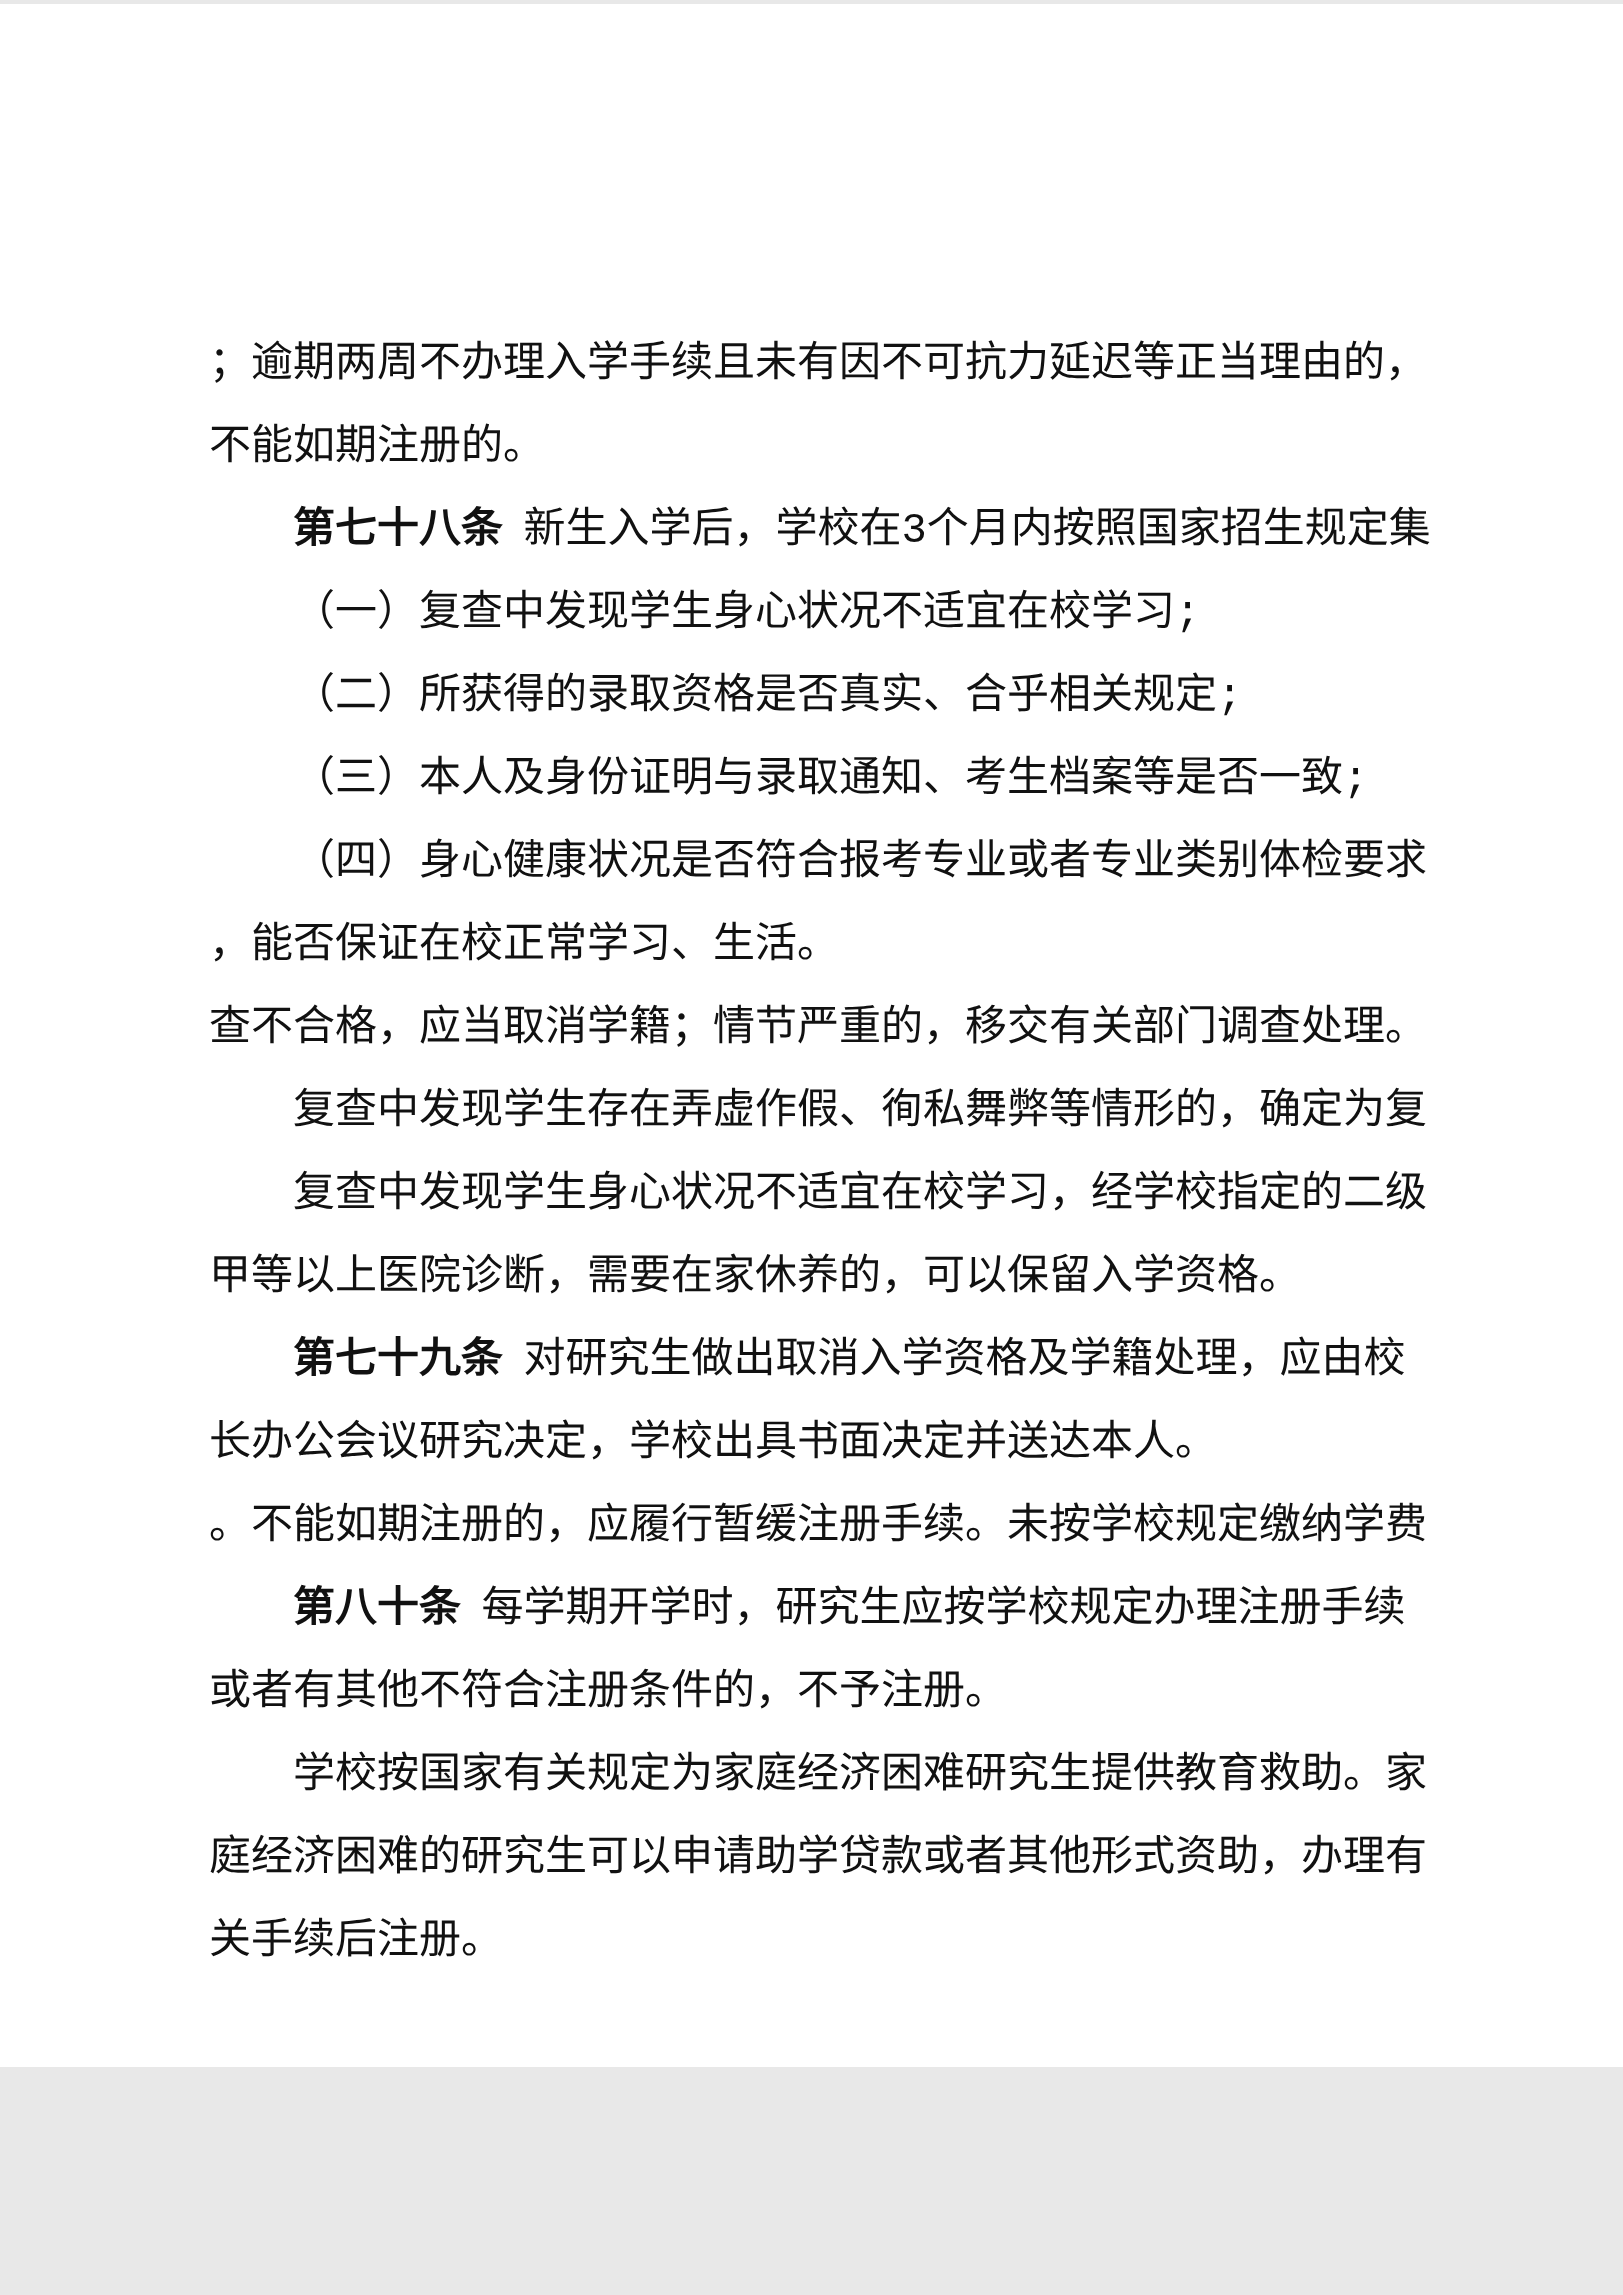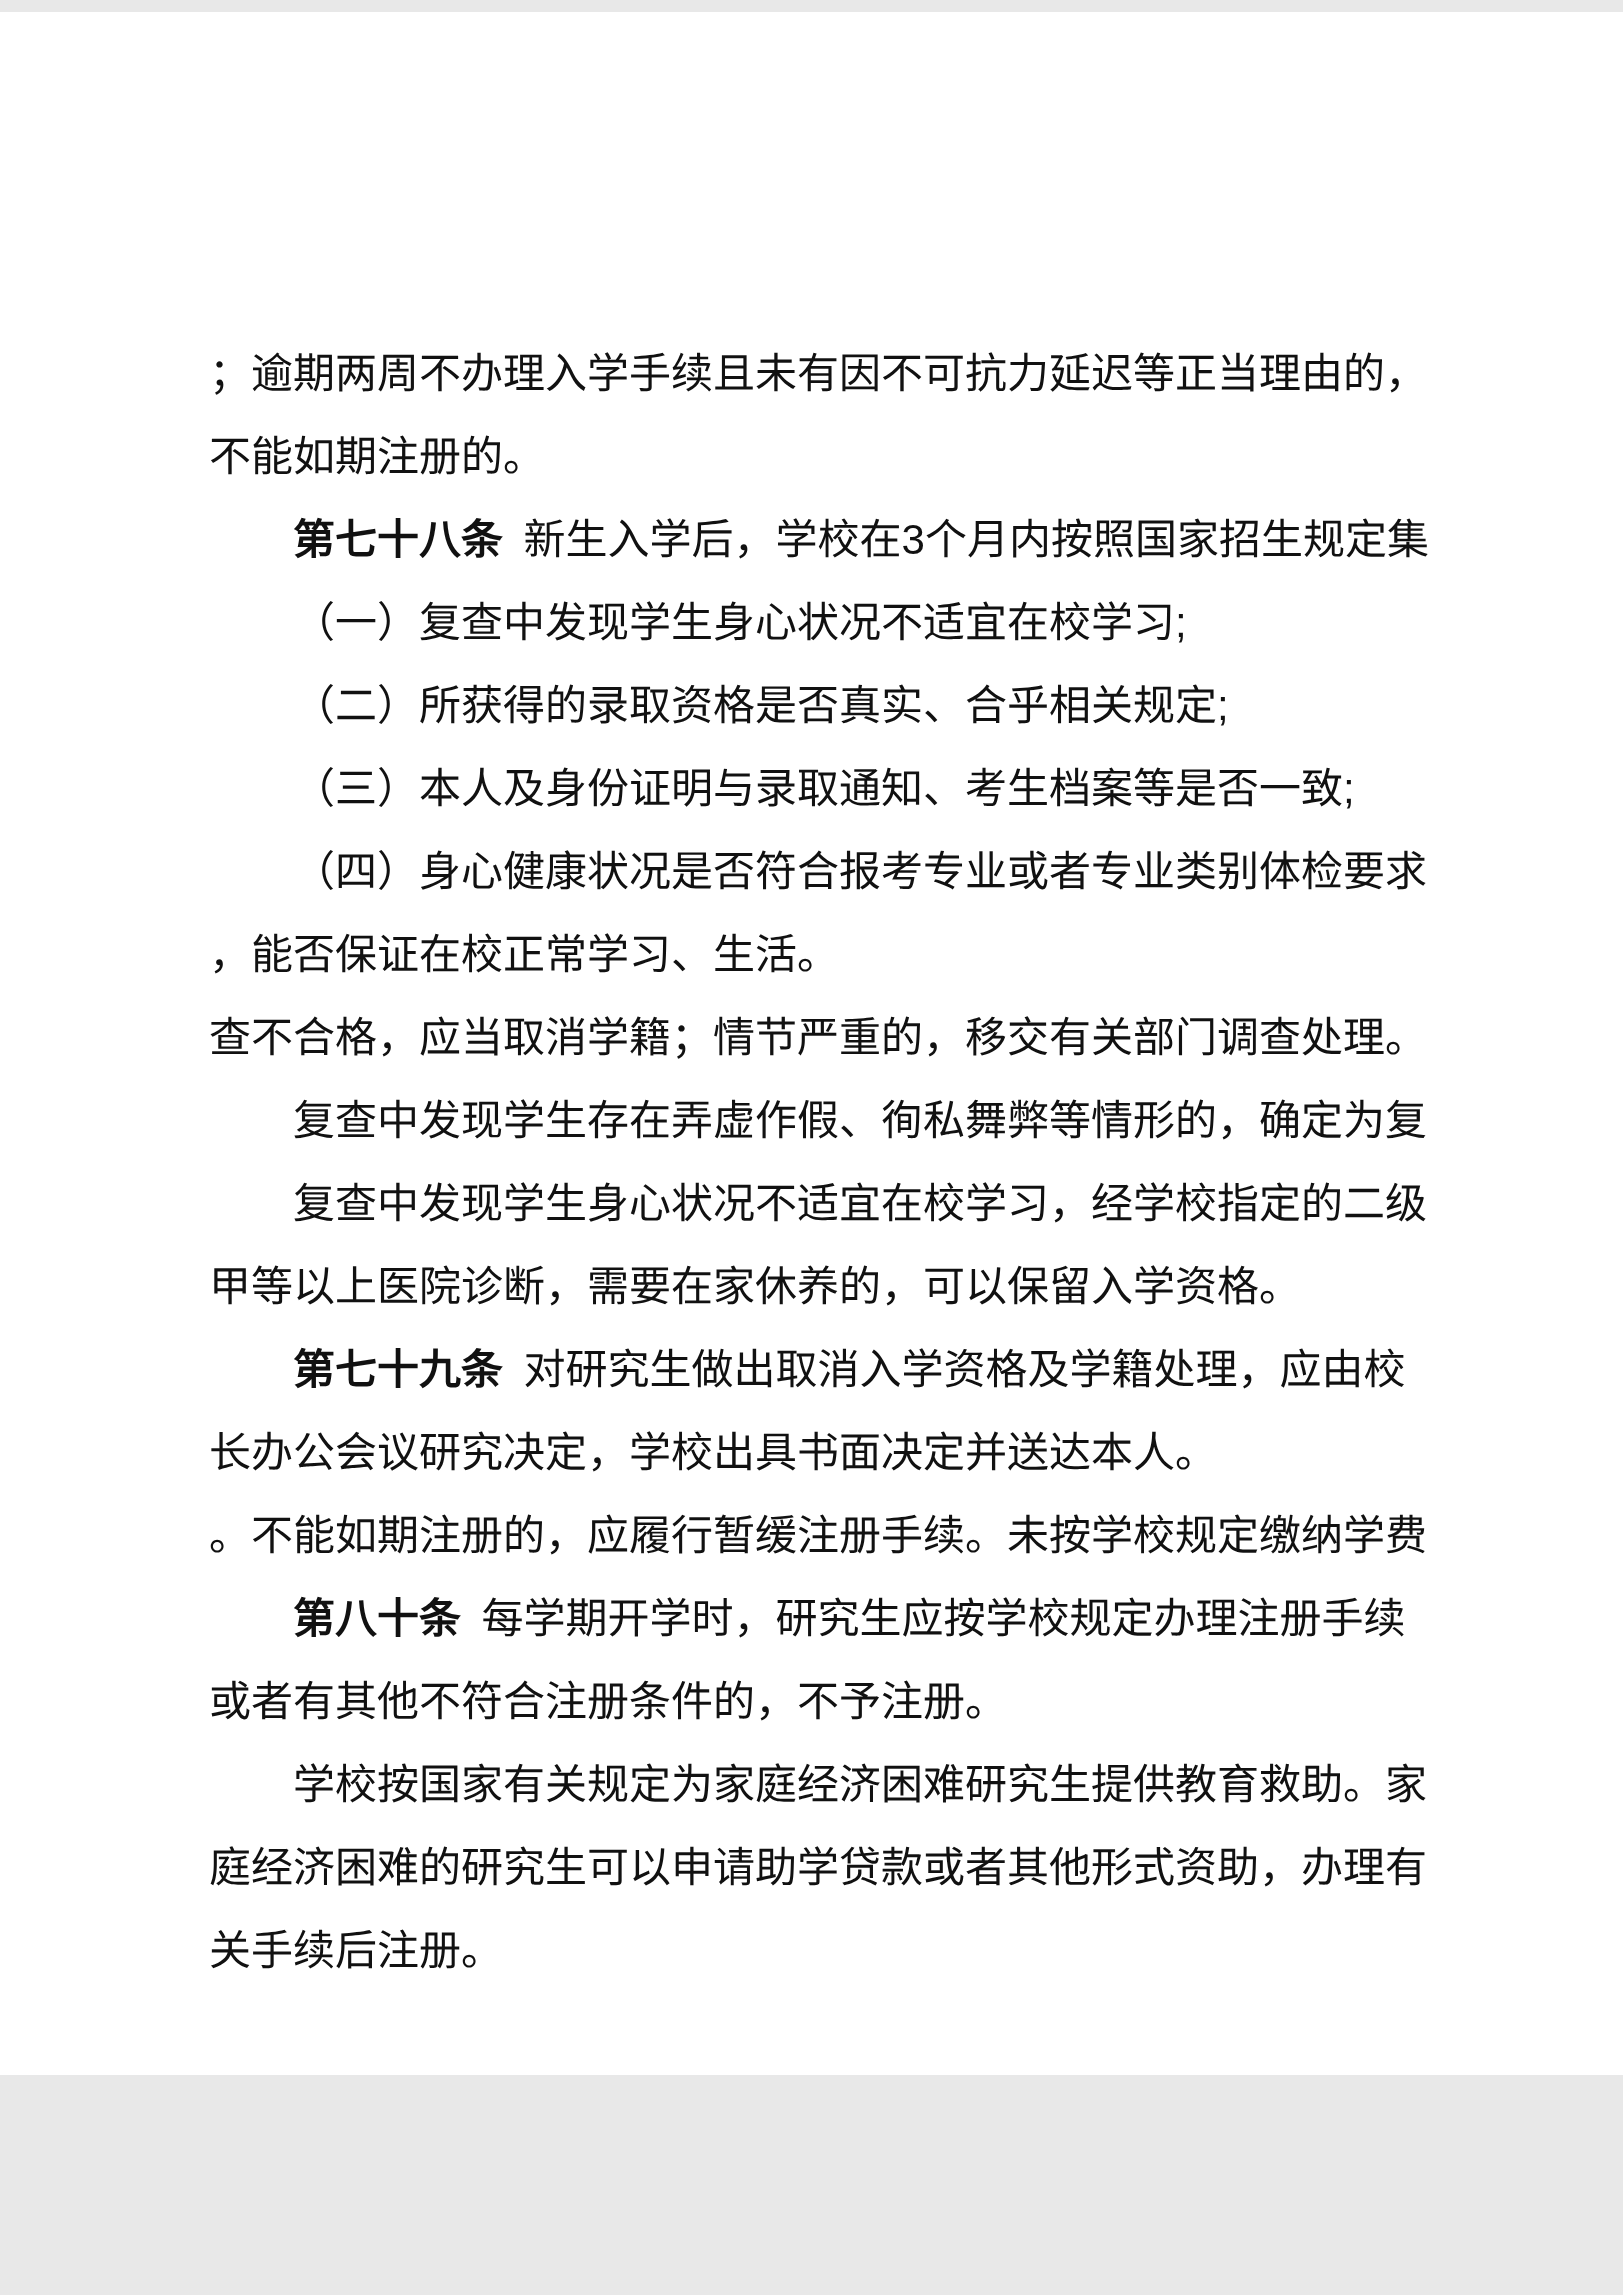--- a/index.html
+++ b/index.html
@@ -4,24 +4,24 @@
 <style>
   html, body {
     margin: 0;
     padding: 0;
     background: #e8e8e8;
   }
   .page {
     position: relative;
     width: 1624px;
     height: 2063px;
-    margin: 12px auto;
+    margin: 4px auto;
     background: #ffffff;
     color: #111111;
-    font-family: Liberation Sans, sans-serif;
+    font-family: Liberation Mono, monospace;
     overflow: hidden;
   }
   .body-text {
     position: absolute;
     left: 209px;
     top: 320px;
     width: 1237px;
     font-size: 42px;
     line-height: 83px;
   }

